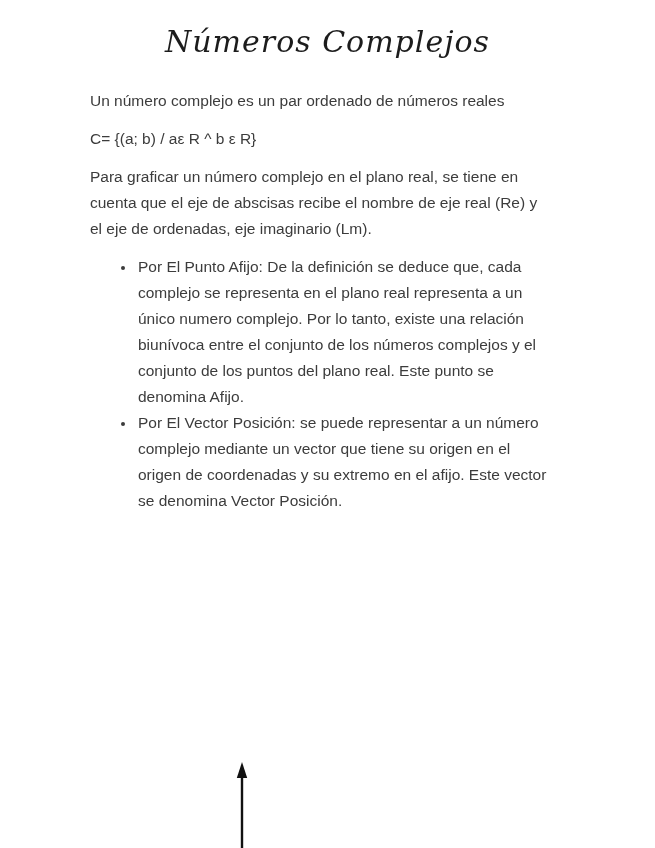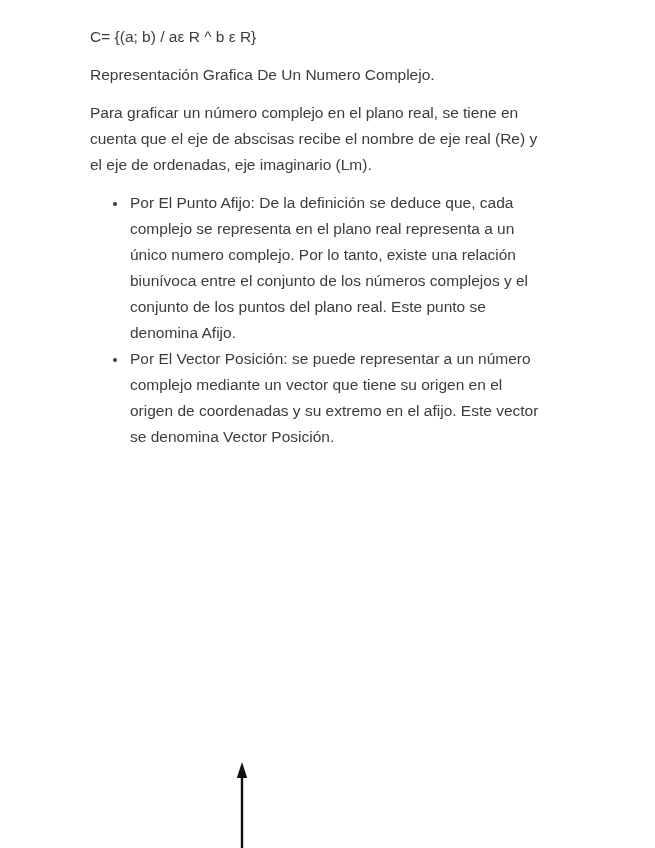--- a/index.html
+++ b/index.html
@@ -43,45 +43,47 @@
   ul.bullet-list{
     margin:0 0 12px 0;
     padding-left:38px;
     width:482px;
   }
   ul.bullet-list li{
     font-size:15.5px;
     line-height:26px;
     white-space:pre-line;
     padding-left:2px;
+    margin-left:8px;
   }
   ul.bullet-list li::marker{
     color:var(--text-color);
     font-size:14px;
   }
   .figure-arrow{
     position:absolute;
     left:234px;
     top:760px;
     width:16px;
     height:88px;
   }
 </style>
 </head>
 <body>
 
 <div class="page">
 
+  <h1 class="doc-title">Números Complejos</h1>
 
 
+  <p class="para">Un número complejo es un par ordenado de números reales</p>
 
 
   <p class="para">C= {(a; b) / aε R ^ b ε R}</p>
 
-  <p class="para">Representación Grafica De Un Numero Complejo.</p>
 
   <p class="para">Para graficar un número complejo en el plano real, se tiene en
 cuenta que el eje de abscisas recibe el nombre de eje real (Re) y
 el eje de ordenadas, eje imaginario (Lm).</p>
 
 
   <ul class="bullet-list">
     <li>Por El Punto Afijo: De la definición se deduce que, cada
 complejo se representa en el plano real representa a un
 único numero complejo. Por lo tanto, existe una relación

